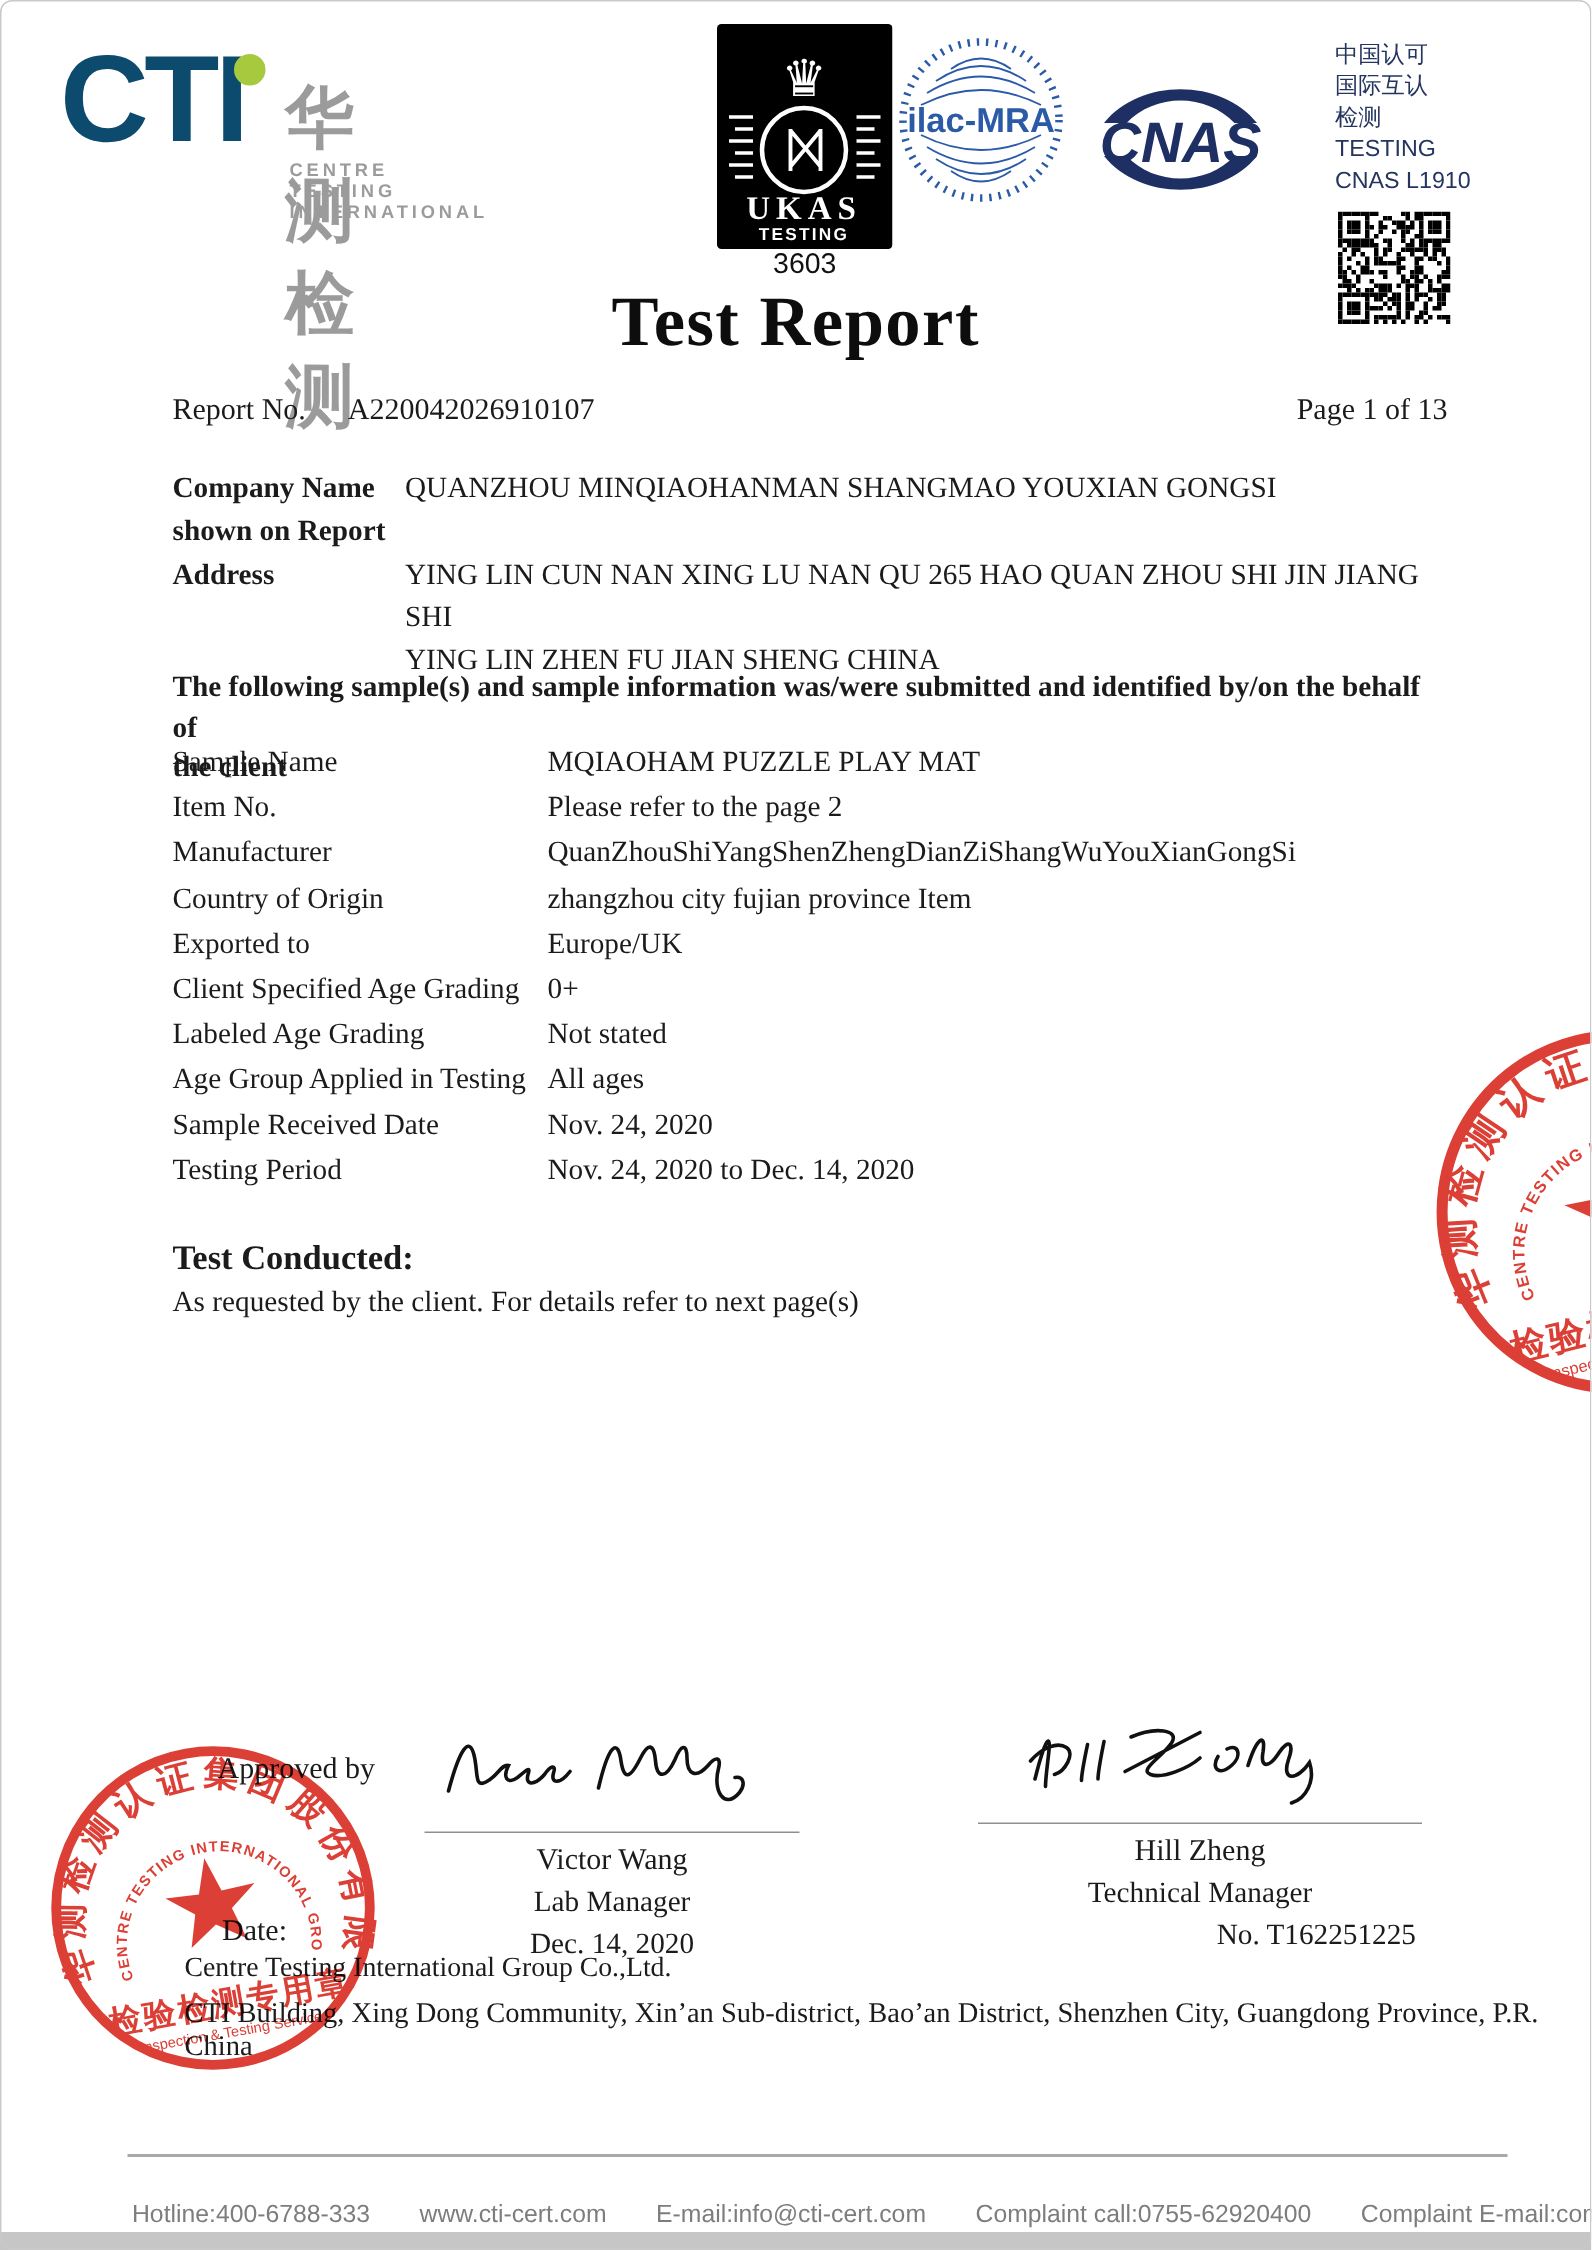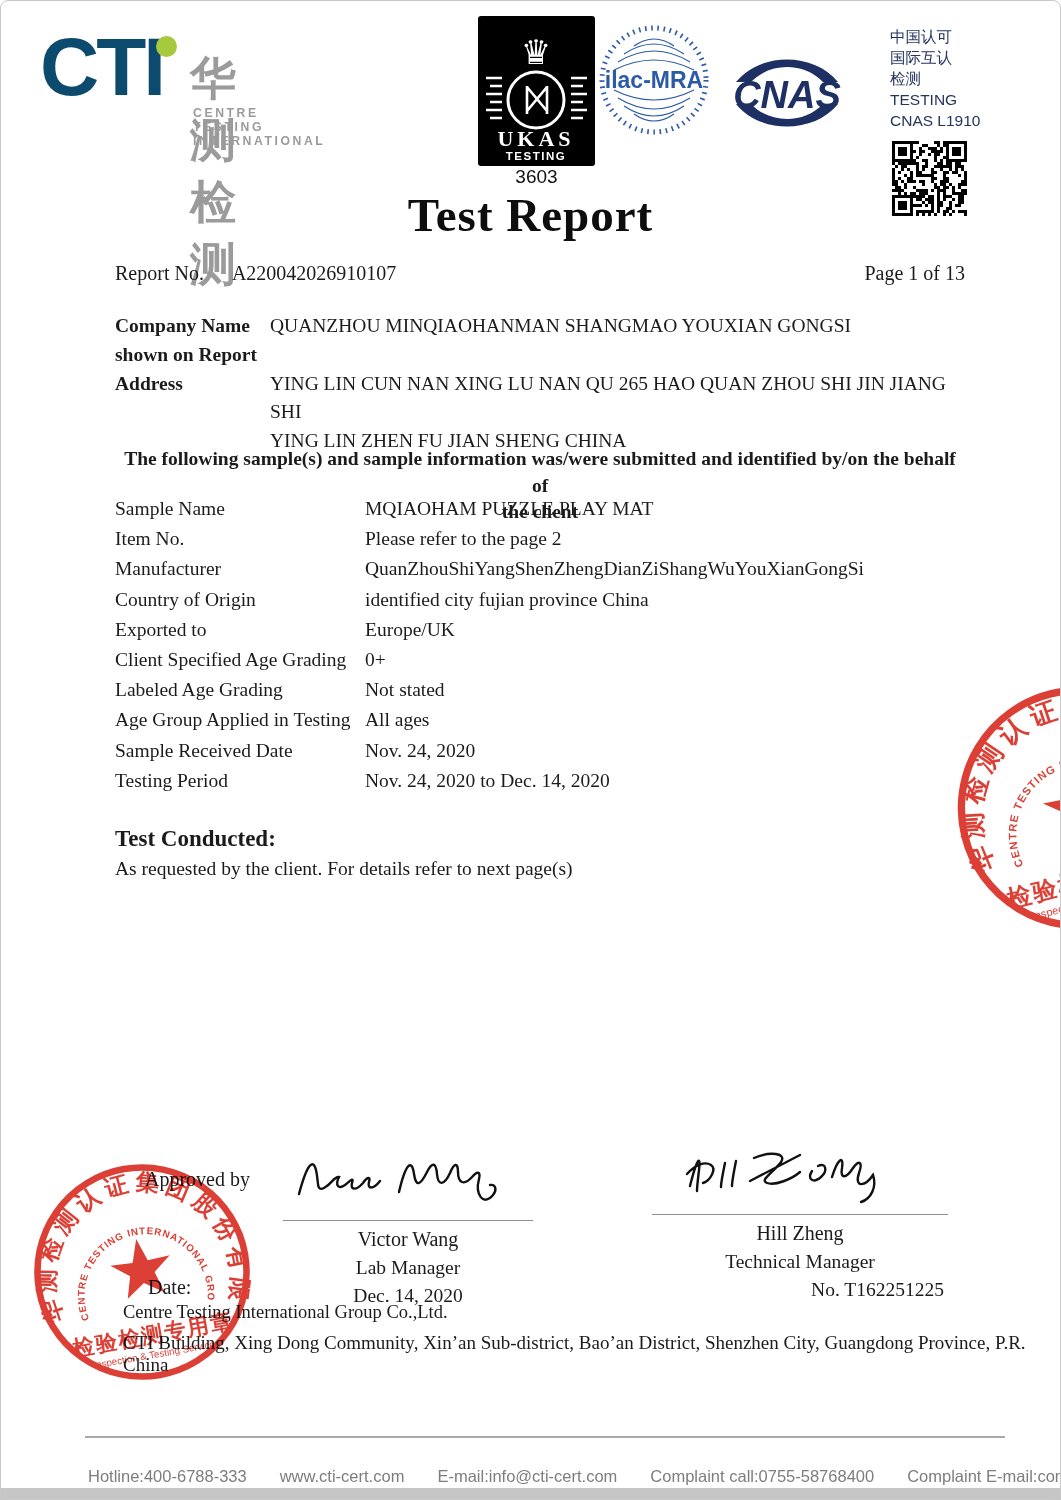--- a/index.html
+++ b/index.html
@@ -34,21 +34,21 @@
   .meta-left{display:flex;gap:28px;}
   .meta-page{margin-left:auto;}
 
   
   .company{position:absolute;left:115px;top:312px;width:860px;}
   .crow{display:flex;line-height:28.8px;font-size:19.5px;}
   .clabel{width:155px;font-weight:bold;flex:0 0 155px;}
 
   
   .sample-intro{position:absolute;left:115px;top:446px;width:850px;font-weight:bold;
-                font-size:19.5px;line-height:26.5px;text-align:center;}
+                font-size:19.5px;line-height:26.5px;}
   .samples{position:absolute;left:115px;top:494px;width:860px;}
   .srow{display:flex;line-height:30.2px;font-size:19.5px;}
   .slabel{width:250px;flex:0 0 250px;}
 
   
   .tc-head{position:absolute;left:115px;top:826px;font-weight:bold;font-size:23px;text-align:center;}
   .tc-body{position:absolute;left:115px;top:858px;font-size:19.5px;}
 
   
   .approved{position:absolute;left:145px;top:1168px;font-size:20px;}
@@ -508,21 +508,21 @@
     <div class="srow">
       <div class="slabel">Item No.</div>
       <div>Please refer to the page 2</div>
     </div>
     <div class="srow">
       <div class="slabel">Manufacturer</div>
       <div>QuanZhouShiYangShenZhengDianZiShangWuYouXianGongSi</div>
     </div>
     <div class="srow">
       <div class="slabel">Country of Origin</div>
-      <div>identified city fujian province China</div>
+      <div>zhangzhou city fujian province Item</div>
     </div>
     <div class="srow">
       <div class="slabel">Exported to</div>
       <div>Europe/UK</div>
     </div>
     <div class="srow">
       <div class="slabel">Client Specified Age Grading</div>
       <div>0+</div>
     </div>
     <div class="srow">
@@ -577,21 +577,21 @@
     <div class="sig-extra">No. T162251225</div>
   </div>
 
   <div class="f-company">Centre Testing International Group Co.,Ltd.</div>
   <div class="f-address">CTI Building, Xing Dong Community, Xin’an Sub-district, Bao’an District, Shenzhen City, Guangdong Province, P.R. China</div>
   <div class="f-rule"></div>
   <div class="f-contacts">
     <span>Hotline:400-6788-333</span>
     <span>www.cti-cert.com</span>
     <span>E-mail:info@cti-cert.com</span>
-    <span>Complaint call:0755-58768400</span>
+    <span>Complaint call:0755-62920400</span>
     <span>Complaint E-mail:complaint@cti-cert.com</span>
   </div>
 
   <svg class="stamp stamp-left" width="224" height="224" viewBox="0 0 240 240">
     <circle cx="120" cy="120" r="112" fill="none" stroke="#d93025" stroke-width="7"></circle>
     <defs>
       <path id="arcCN1" d="M 30,158 A 95,95 0 1 1 210,158" fill="none"></path>
       <path id="arcEN1" d="M 56,162 A 66,66 0 1 1 184,162" fill="none"></path>
     </defs>
     <text font-size="25" font-weight="bold" fill="#d93025" letter-spacing="6">

